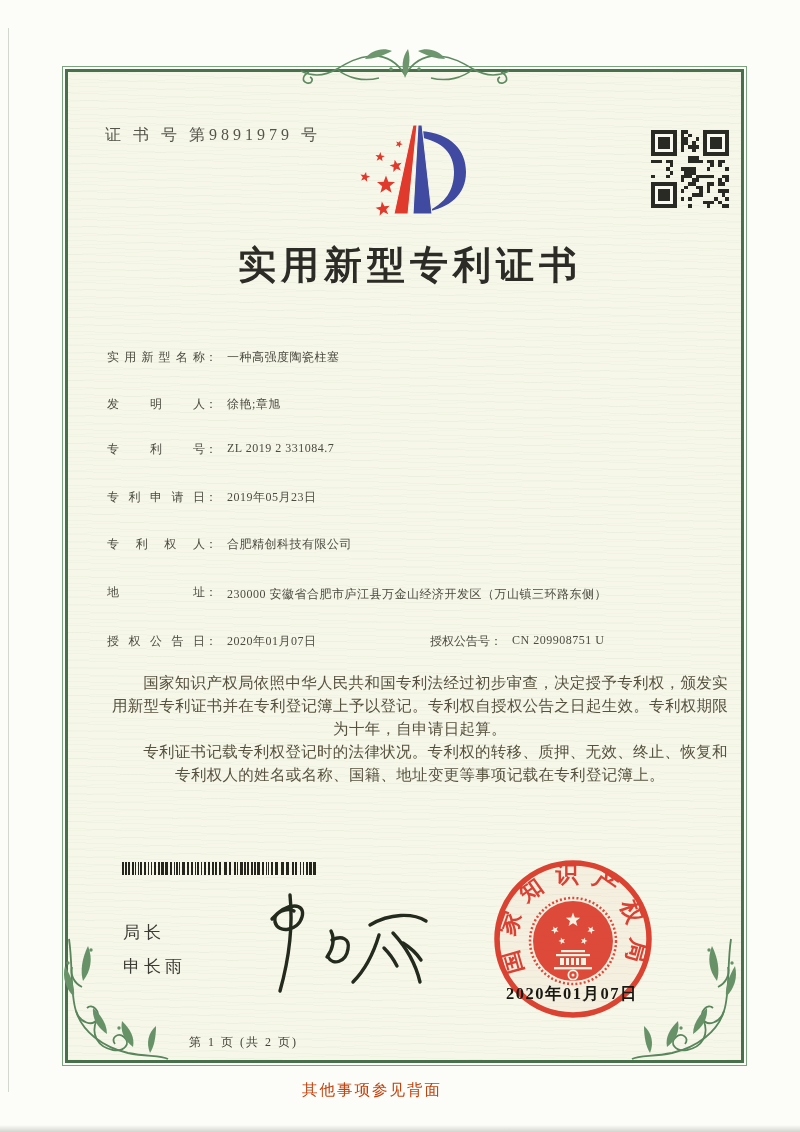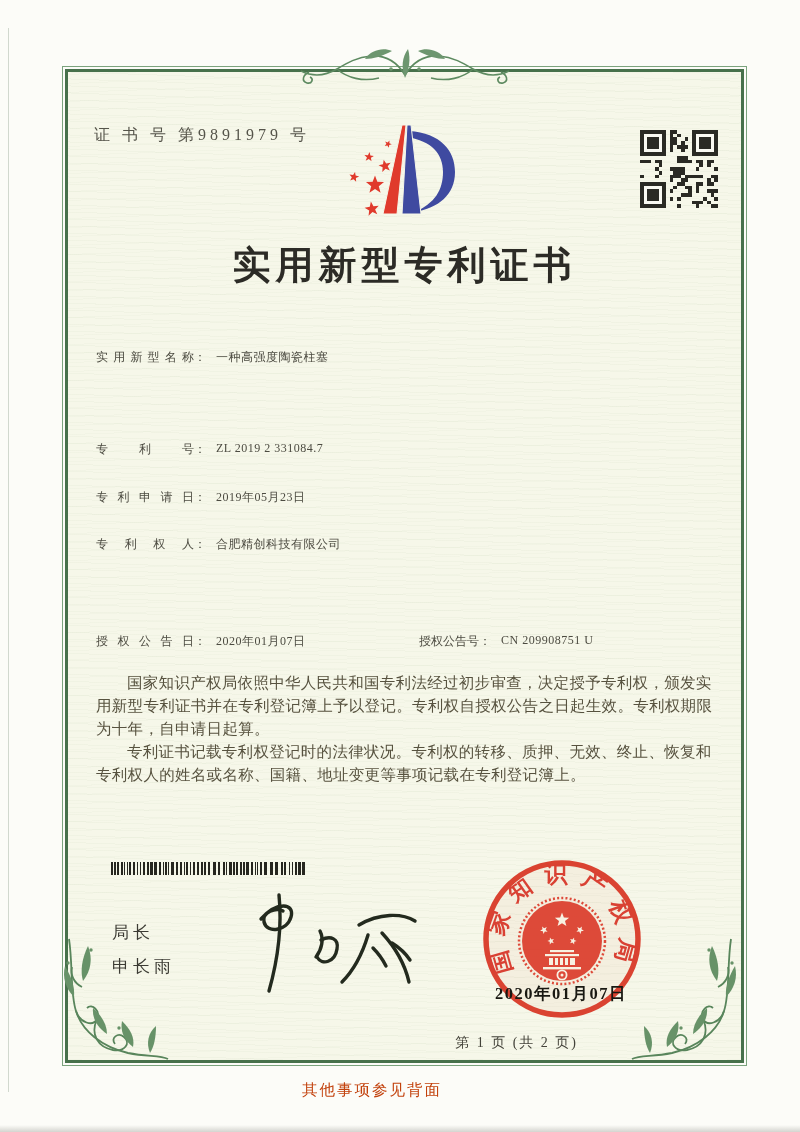--- a/index.html
+++ b/index.html
@@ -19,21 +19,21 @@
     position:absolute;left:62px;top:66px;width:683px;height:998px;
     border:1px solid #7ba37d;background:transparent;
   }
   .frame-inner{
     position:absolute;inset:2px;border:3px solid #47714b;
     background:
       repeating-linear-gradient(2deg,rgba(140,168,122,.055) 0 1px,transparent 1px 7px),
       repeating-linear-gradient(-2deg,rgba(140,168,122,.04) 0 1px,transparent 1px 9px),
       #f6f7e9;
   }
-  .content{position:absolute;inset:0;}
+  .content{position:absolute;inset:0;margin-left:11px;}
   .flourish{position:absolute;pointer-events:none;}
   .fl-top{left:295px;top:42px;width:220px;height:52px;}
   .fl-bl{left:60px;top:935px;width:112px;height:128px;}
   .fl-br{left:628px;top:935px;width:112px;height:128px;transform:scaleX(-1);}
   
   .cert-no{position:absolute;left:26px;top:53px;font-size:16px;
     letter-spacing:4px;color:#55544a;}
   .logo{position:absolute;left:277px;top:47px;width:120px;height:100px;}
   .qr{position:absolute;left:572px;top:58px;width:78px;height:78px;}
   .title{position:absolute;left:0;top:168px;width:100%;text-align:center;
@@ -41,36 +41,36 @@
   
   .row{position:absolute;left:28px;font-size:12px;color:#4c4b41;white-space:nowrap;}
   .row .lab{display:inline-block;width:98px;text-align:justify;text-align-last:justify;
     vertical-align:top;}
   .row .col{vertical-align:top;}
   .row .val{display:inline-block;vertical-align:top;margin-left:10px;letter-spacing:.5px;}
   .row .val.wrap{white-space:normal;width:424px;line-height:20px;}
   .pair2{position:absolute;left:323px;top:0;}
   
   .legal{position:absolute;left:28px;top:599px;width:626px;font-size:15.5px;
-    line-height:23px;color:#57523f;}
+    line-height:23px;color:#57523f;text-align:center;}
   .legal p{margin:0;text-indent:2em;letter-spacing:.3px;}
   
   .barcode{position:absolute;left:43px;top:790px;width:197px;height:13px;}
   .director-label{position:absolute;left:44px;top:849px;font-size:17px;
     letter-spacing:4px;color:#3c3b34;
     font-family:"Liberation Sans","DejaVu Sans",sans-serif;}
   .director-name{position:absolute;left:44px;top:883px;font-size:17px;
     letter-spacing:4px;color:#3c3b34;
     font-family:"Liberation Sans","DejaVu Sans",sans-serif;text-align:right;}
   .signature{position:absolute;left:163px;top:815px;width:195px;height:112px;}
   .seal{position:absolute;left:411px;top:784px;width:166px;height:166px;opacity:.95;}
   .seal-date{position:absolute;left:427px;top:911px;width:210px;font-size:16.5px;
     font-weight:600;letter-spacing:1.5px;color:#191812;z-index:5;}
-  .page-num{position:absolute;left:110px;top:962px;width:400px;text-align:right;
-    font-size:14px;letter-spacing:2px;color:#44433a;}
+  .page-num{position:absolute;left:110px;top:962px;width:400px;text-align:left;
+    font-size:12px;letter-spacing:2px;color:#44433a;}
   .back-note{position:absolute;left:372px;top:1080px;transform:translateX(-50%);
     font-size:15.5px;letter-spacing:2px;color:#c2410c;white-space:nowrap;}
 </style>
 </head>
 <body>
 
 <div class="page">
   <div class="page-edge"></div>
 
   <div class="frame-outer">
@@ -196,28 +196,34 @@
             <rect x="0" y="14" width="7" height="7" fill="#2a2a24"></rect>
             <rect x="1" y="15" width="5" height="5" fill="#f9f9f2"></rect>
             <rect x="2" y="16" width="3" height="3" fill="#2a2a24"></rect>
           </svg>
 
         <div class="title">实用新型专利证书</div>
 
         <div class="row" style="top:277px">
           <span class="lab">实用新型名称</span><span class="col">：</span><span class="val">一种高强度陶瓷柱塞</span>
         </div>
+        <div class="row" style="top:324px">
+          <span class="lab">发明人</span><span class="col">：</span><span class="val">徐艳;章旭</span>
+        </div>
         <div class="row" style="top:369px">
           <span class="lab">专利号</span><span class="col">：</span><span class="val">ZL 2019 2 331084.7</span>
         </div>
         <div class="row" style="top:417px">
           <span class="lab">专利申请日</span><span class="col">：</span><span class="val">2019年05月23日</span>
         </div>
         <div class="row" style="top:464px">
           <span class="lab">专利权人</span><span class="col">：</span><span class="val">合肥精创科技有限公司</span>
+        </div>
+        <div class="row" style="top:512px">
+          <span class="lab">地址</span><span class="col">：</span><span class="val wrap">230000 安徽省合肥市庐江县万金山经济开发区（万山镇三环路东侧）</span>
         </div>
         <div class="row" style="top:561px">
           <span class="lab">授权公告日</span><span class="col">：</span><span class="val">2020年01月07日</span>
           <span class="pair2">
             <span>授权公告号</span><span>：</span><span class="val">CN 209908751 U</span>
           </span>
         </div>
 
         <div class="legal">
           <p>国家知识产权局依照中华人民共和国专利法经过初步审查，决定授予专利权，颁发实用新型专利证书并在专利登记簿上予以登记。专利权自授权公告之日起生效。专利权期限为十年，自申请日起算。</p>

